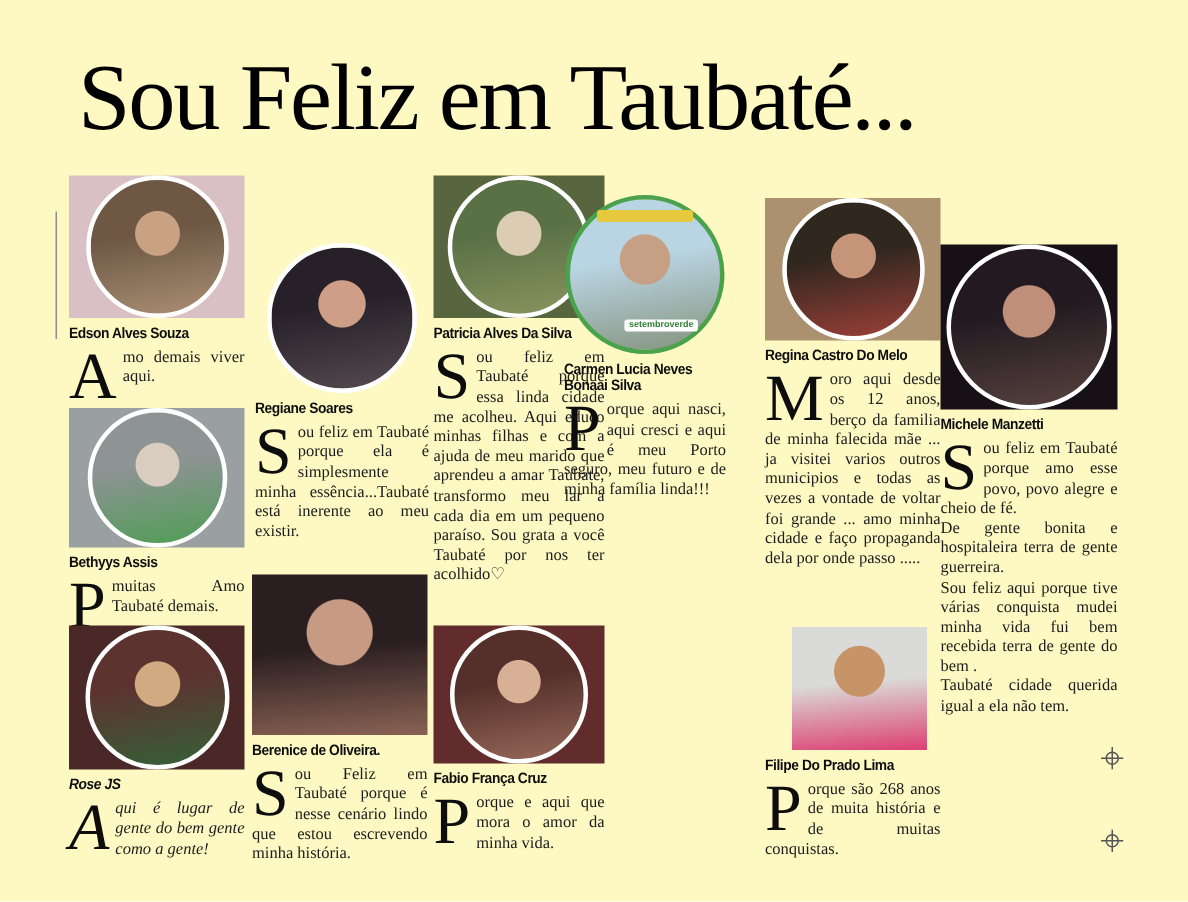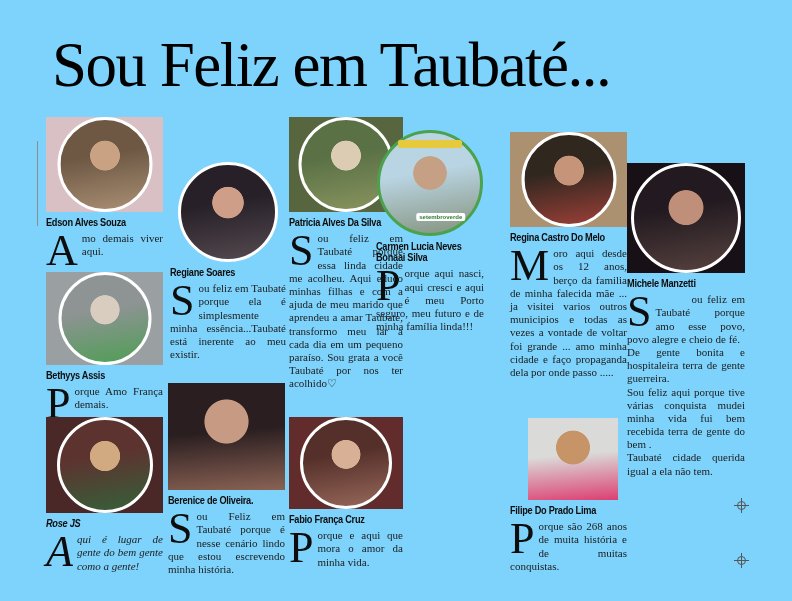--- a/index.html
+++ b/index.html
@@ -1,16 +1,16 @@
 <!DOCTYPE html>
 <html><head>
 <meta charset="utf-8">
 <style>
   html,body{margin:0;padding:0;background:#fff;}
-  .page{position:relative;width:792px;height:601px;background:#7dd3fc;overflow:hidden;
+  .page{position:relative;width:792px;height:601px;background:#fef9c3;overflow:hidden;
         font-family:"Liberation Serif",serif;color:#1c1c1c;}
   .title{position:absolute;left:52px;top:34px;font-size:63px;line-height:1;color:#000;
          letter-spacing:-1.5px;white-space:nowrap;font-family:"Liberation Serif",serif;}
   .entry{position:absolute;}
   .photo{position:relative;width:100%;}
   .photo.sqbg{background:var(--bg,#e8e8e8);}
   .circle{position:absolute;top:0;left:50%;transform:translateX(-50%);height:100%;aspect-ratio:1/1;
           border-radius:50%;border:3px solid var(--ring,#fff);box-sizing:border-box;
           background:
             radial-gradient(circle at 50% 40%, var(--c3,#caa) 0 21%, rgba(0,0,0,0) 22%),
@@ -21,21 +21,21 @@
   .banner{position:absolute;top:7px;left:50%;transform:translateX(-50%);width:64%;height:8px;
           background:#e6c93c;border-radius:2px;}
   .pbadge{position:absolute;bottom:12px;left:50%;transform:translateX(-28%);background:#fff;
           font-family:"Liberation Sans",sans-serif;font-size:6px;font-weight:bold;color:#2e7d32;
           padding:1px 3px;border-radius:2px;line-height:1;}
   .pname{margin-top:5px;font-family:"Liberation Sans",sans-serif;font-weight:bold;font-size:10px;
          letter-spacing:-0.3px;color:#0d0d0d;line-height:1.12;transform:scaleX(.92);transform-origin:left;}
   .ptext{margin-top:4px;font-size:11px;line-height:1.2;text-align:justify;color:#1c1c1c;}
   .dropcap{float:left;font-size:44px;line-height:.78;padding:2px 4px 0 0;color:#0d0d0d;
            font-family:"Liberation Serif",serif;}
-  .multi{white-space:pre-line;margin-left:36px;}
+  .multi{white-space:pre-line;}
   .cropline{position:absolute;left:37px;top:141px;width:1px;height:85px;background:#8d8d8d;}
   .regmark{position:absolute;width:15px;height:15px;}
 </style>
 </head>
 <body>
 
 <div class="page">
 
   <div class="title">Sou Feliz em Taubaté...</div>
   <div class="cropline"></div>
@@ -46,21 +46,21 @@
     </div>
     <div class="pname">Edson Alves Souza</div>
     <div class="ptext"><span class="dropcap">A</span><span>mo demais viver aqui.</span></div>
   </div>
 
   <div class="entry" style="left:46px;top:272px;width:117px;">
     <div class="photo sqbg" style="height: 93px; --bg: #9aa0a2; --c1: #8e9394; --c2: #4f9e55; --c3: #d8cdbf;">
       <div class="circle"></div>
     </div>
     <div class="pname">Bethyys Assis</div>
-    <div class="ptext"><span class="dropcap">P</span><span>orque Amo França demais.</span></div>
+    <div class="ptext"><span class="dropcap">P</span><span>muitas Amo Taubaté demais.</span></div>
   </div>
 
   <div class="entry" style="left:46px;top:417px;width:117px;font-style:italic;">
     <div class="photo sqbg" style="height: 96px; --bg: #4a2828; --c1: #5d3330; --c2: #356138; --c3: #d2aa82;">
       <div class="circle"></div>
     </div>
     <div class="pname">Rose JS</div>
     <div class="ptext"><span class="dropcap">A</span><span>qui é lugar de gente do bem gente como a gente!</span></div>
   </div>
 

